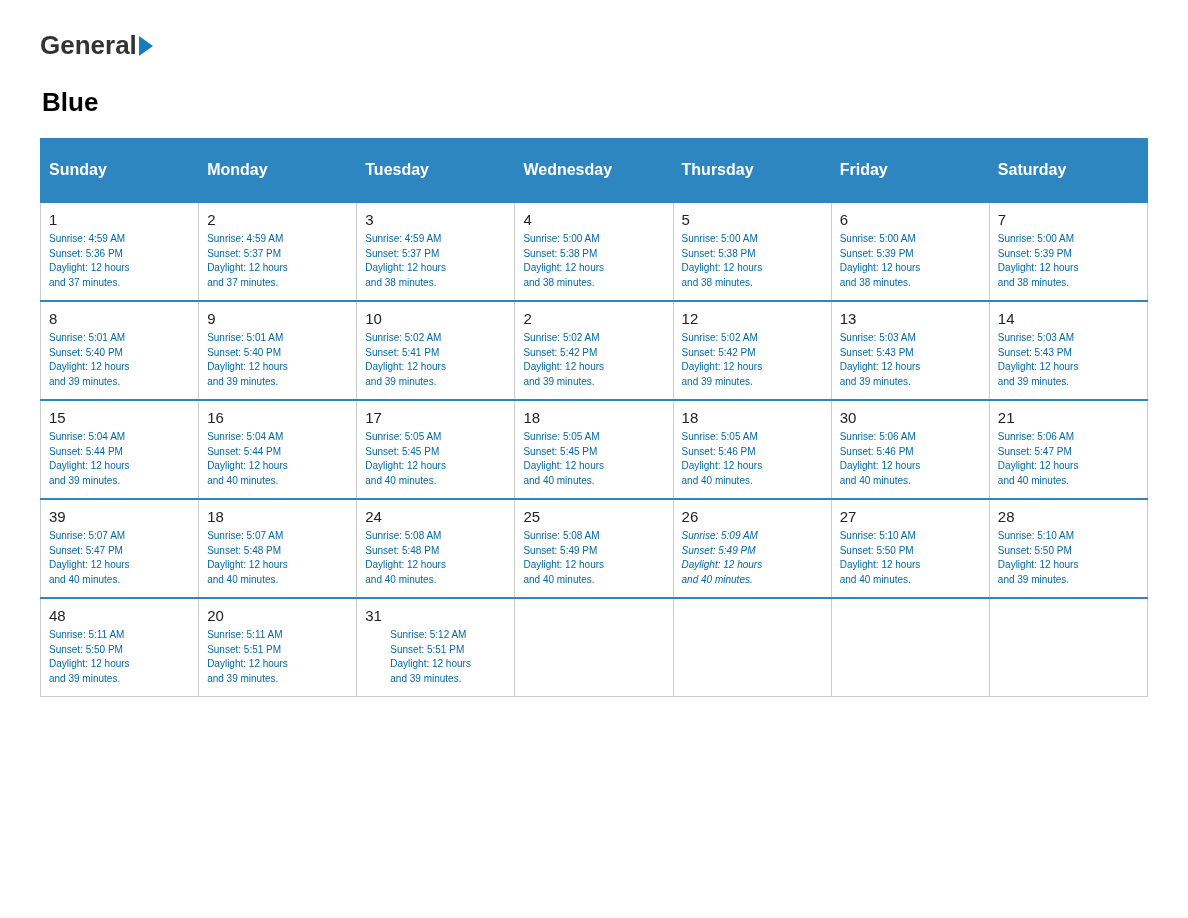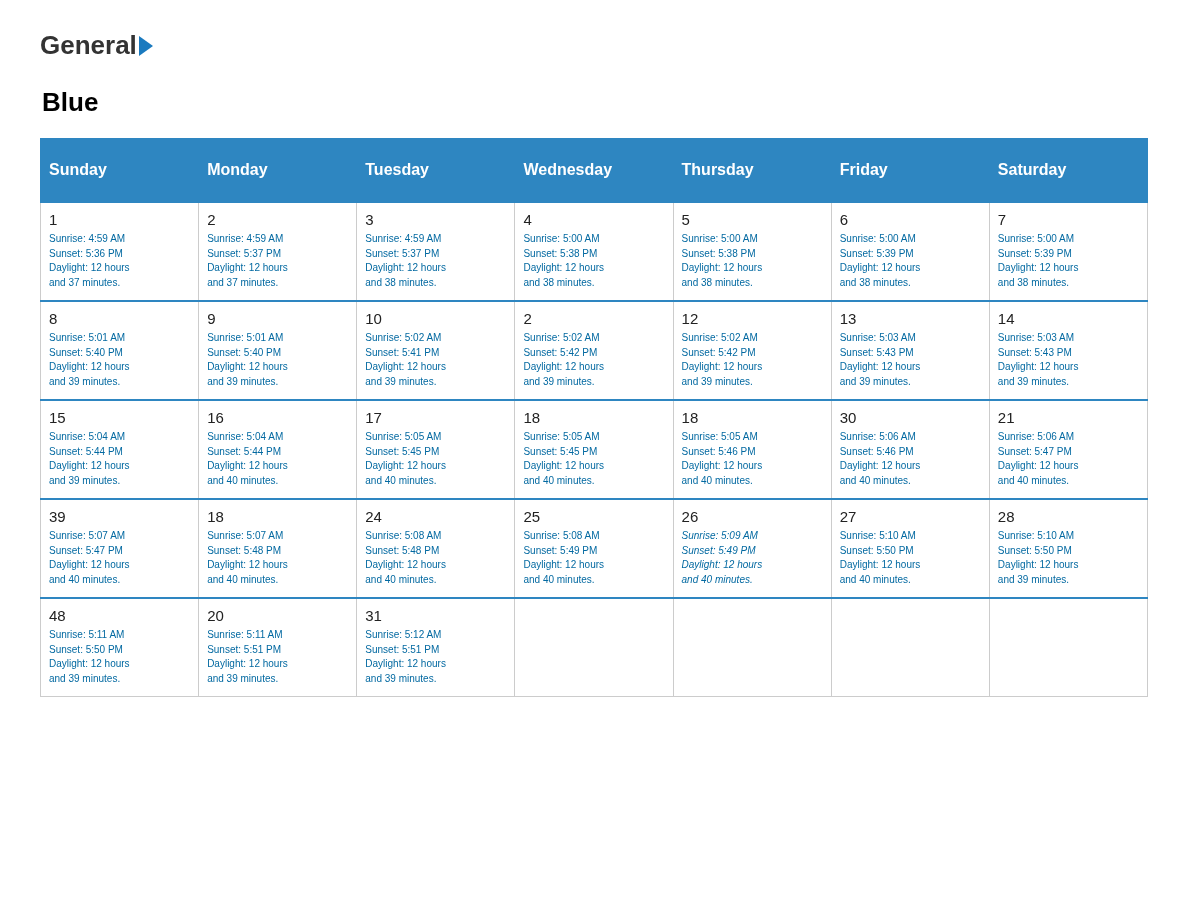--- a/index.html
+++ b/index.html
@@ -341,21 +341,21 @@
         </td>
         <td>
           <span class="day-number">20</span>
           <div class="day-info" style="white-space: pre-line;">Sunrise: 5:11 AM
 Sunset: 5:51 PM
 Daylight: 12 hours
 and 39 minutes.</div>
         </td>
         <td>
           <span class="day-number">31</span>
-          <div class="day-info" style="white-space: pre-line;">Sunrise: 5:12 AM
+          <div class="day-info" style="white-space: pre-line; margin-left: 25px;">Sunrise: 5:12 AM
 Sunset: 5:51 PM
 Daylight: 12 hours
 and 39 minutes.</div>
         </td>
         <td class="empty"></td>
         <td class="empty"></td>
         <td class="empty"></td>
         <td class="empty"></td>
       </tr>
     </tbody>

